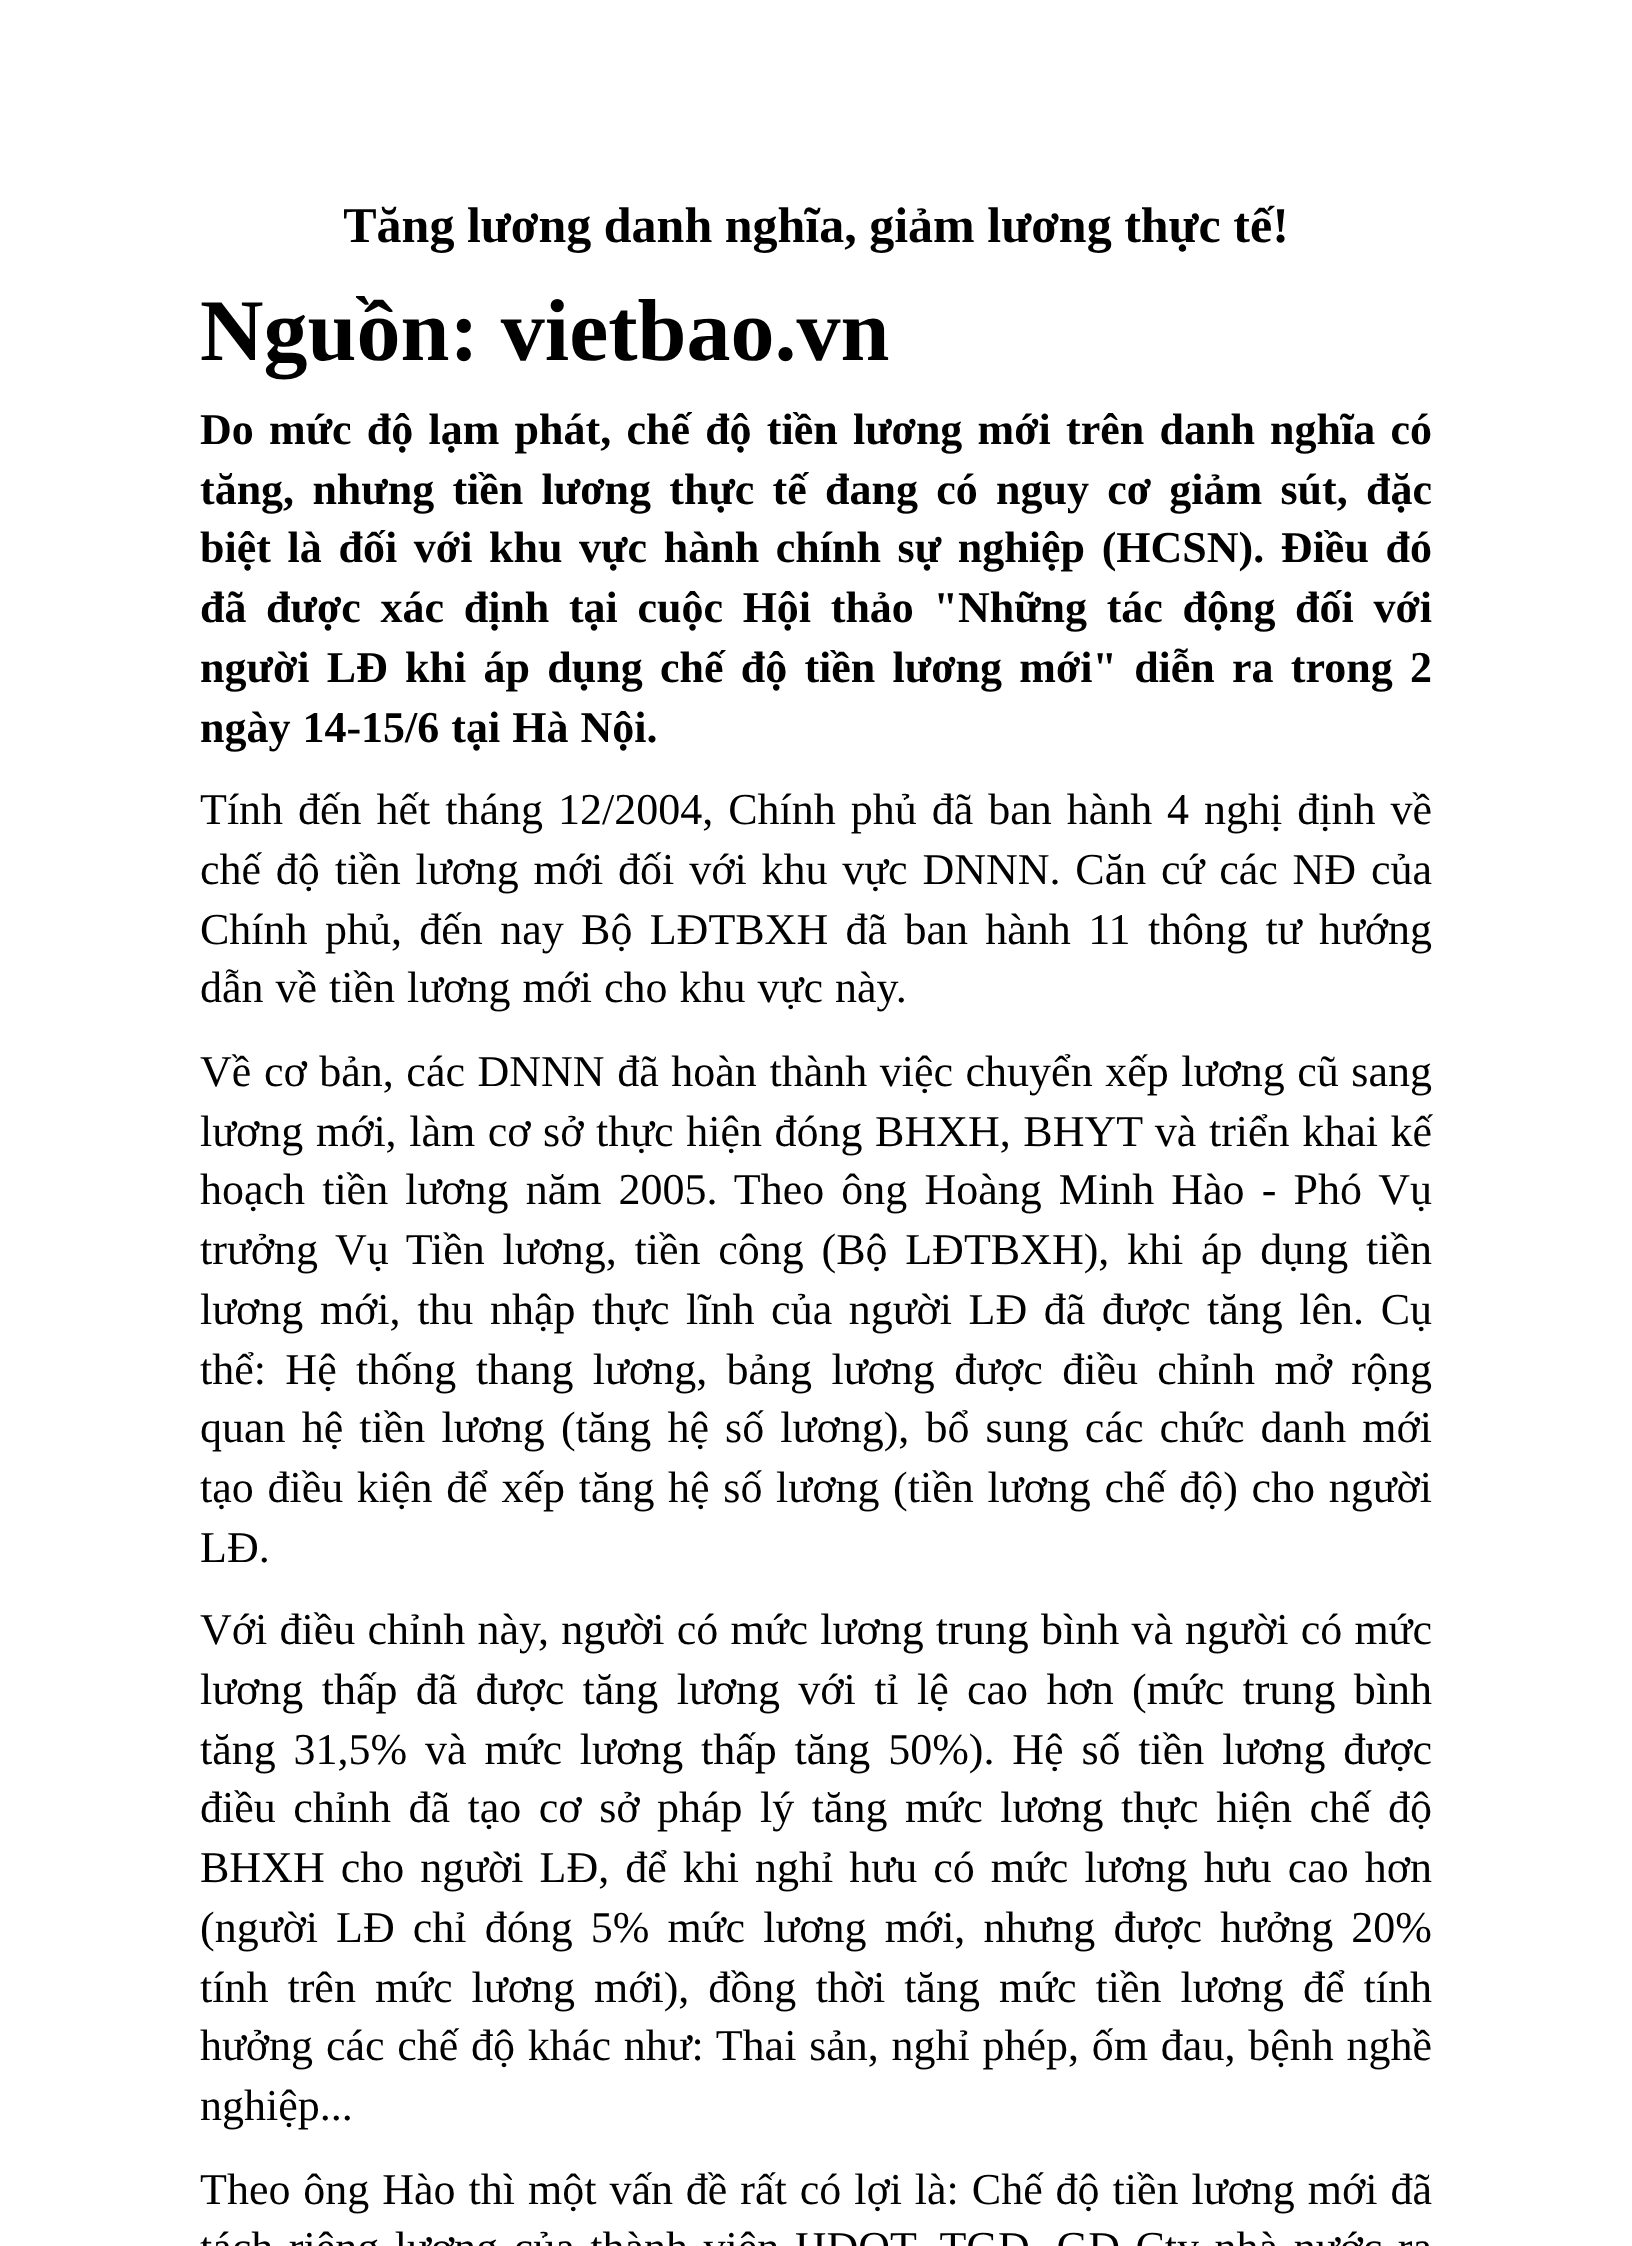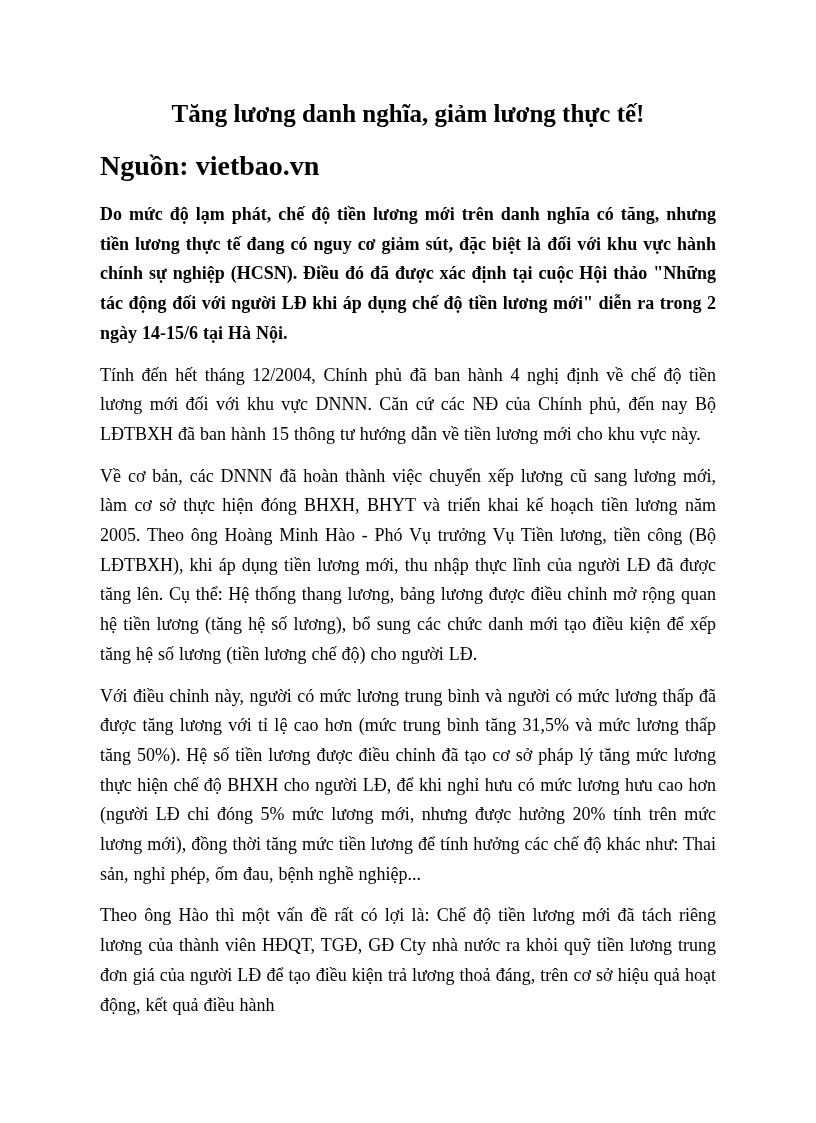--- a/index.html
+++ b/index.html
@@ -26,28 +26,28 @@
   .doc-title {
     margin: 0 0 15px 0;
     font-size: 25px;
     font-weight: bold;
     line-height: 33px;
     text-align: center;
     letter-spacing: 0;
   }
   .doc-source {
     margin: 0 0 13px 0;
-    font-size: 28px;
+    font-size: 44px;
     font-weight: bold;
     line-height: 42px;
     text-align: left;
   }
   .para {
     margin: 0 0 12px 0;
-    font-size: 18px;
+    font-size: 22px;
     line-height: 29.7px;
     text-align: justify;
     word-spacing: 0.5px;
   }
   .para.lead {
     font-weight: bold;
   }
   .para.subhead {
     text-align: left;
   }
@@ -58,21 +58,21 @@
 <div class="page">
   <div class="content">
 
     <h1 class="doc-title">Tăng lương danh nghĩa, giảm lương thực tế!</h1>
 
     <h2 class="doc-source">Nguồn: vietbao.vn</h2>
 
     <p class="para lead">Do mức độ lạm phát, chế độ tiền lương mới trên danh nghĩa có tăng, nhưng tiền lương thực tế đang có nguy cơ giảm sút, đặc biệt là đối với khu vực hành chính sự nghiệp (HCSN). Điều đó đã được xác định tại cuộc Hội thảo "Những tác động đối với người LĐ khi áp dụng chế độ tiền lương mới" diễn ra trong 2 ngày 14-15/6 tại Hà Nội.</p>
 
 
-    <p class="para">Tính đến hết tháng 12/2004, Chính phủ đã ban hành 4 nghị định về chế độ tiền lương mới đối với khu vực DNNN. Căn cứ các NĐ của Chính phủ, đến nay Bộ LĐTBXH đã ban hành 15 thông tư hướng dẫn về tiền lương mới cho khu vực này.</p>
+    <p class="para">Tính đến hết tháng 12/2004, Chính phủ đã ban hành 4 nghị định về chế độ tiền lương mới đối với khu vực DNNN. Căn cứ các NĐ của Chính phủ, đến nay Bộ LĐTBXH đã ban hành 11 thông tư hướng dẫn về tiền lương mới cho khu vực này.</p>
 
     <p class="para">Về cơ bản, các DNNN đã hoàn thành việc chuyển xếp lương cũ sang lương mới, làm cơ sở thực hiện đóng BHXH, BHYT và triển khai kế hoạch tiền lương năm 2005. Theo ông Hoàng Minh Hào - Phó Vụ trưởng Vụ Tiền lương, tiền công (Bộ LĐTBXH), khi áp dụng tiền lương mới, thu nhập thực lĩnh của người LĐ đã được tăng lên. Cụ thể: Hệ thống thang lương, bảng lương được điều chỉnh mở rộng quan hệ tiền lương (tăng hệ số lương), bổ sung các chức danh mới tạo điều kiện để xếp tăng hệ số lương (tiền lương chế độ) cho người LĐ.</p>
 
     <p class="para">Với điều chỉnh này, người có mức lương trung bình và người có mức lương thấp đã được tăng lương với tỉ lệ cao hơn (mức trung bình tăng 31,5% và mức lương thấp tăng 50%). Hệ số tiền lương được điều chỉnh đã tạo cơ sở pháp lý tăng mức lương thực hiện chế độ BHXH cho người LĐ, để khi nghỉ hưu có mức lương hưu cao hơn (người LĐ chỉ đóng 5% mức lương mới, nhưng được hưởng 20% tính trên mức lương mới), đồng thời tăng mức tiền lương để tính hưởng các chế độ khác như: Thai sản, nghỉ phép, ốm đau, bệnh nghề nghiệp...</p>
 
     <p class="para">Theo ông Hào thì một vấn đề rất có lợi là: Chế độ tiền lương mới đã tách riêng lương của thành viên HĐQT, TGĐ, GĐ Cty nhà nước ra khỏi quỹ tiền lương trung đơn giá của người LĐ để tạo điều kiện trả lương thoả đáng, trên cơ sở hiệu quả hoạt động, kết quả điều hành</p>
 
   </div>
 </div>
 

